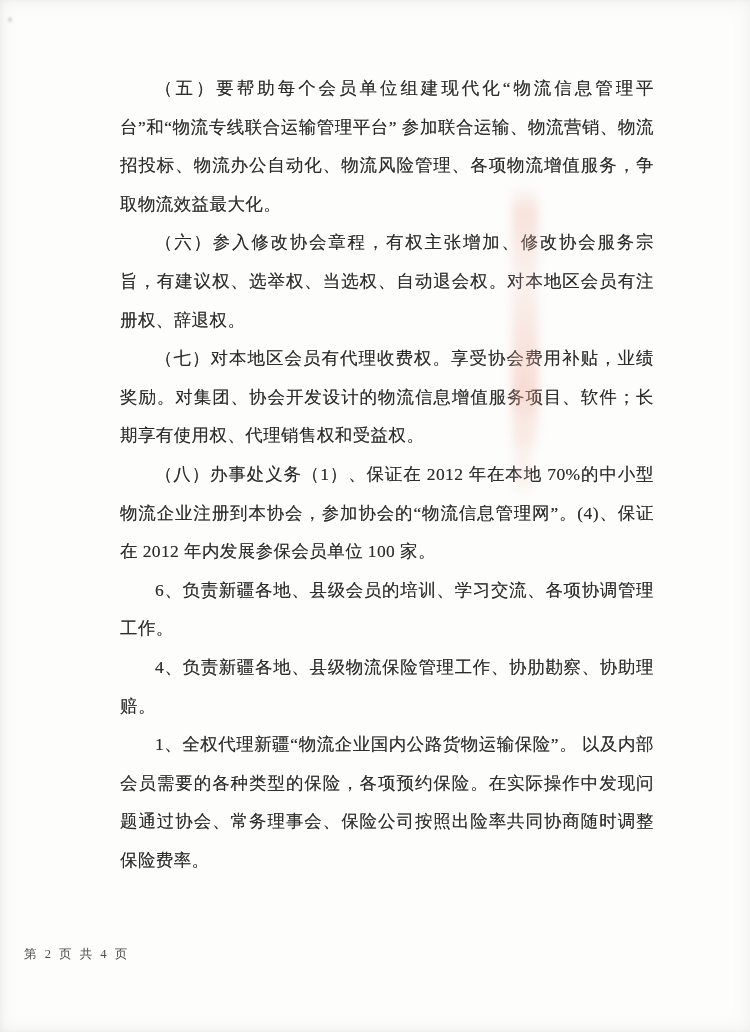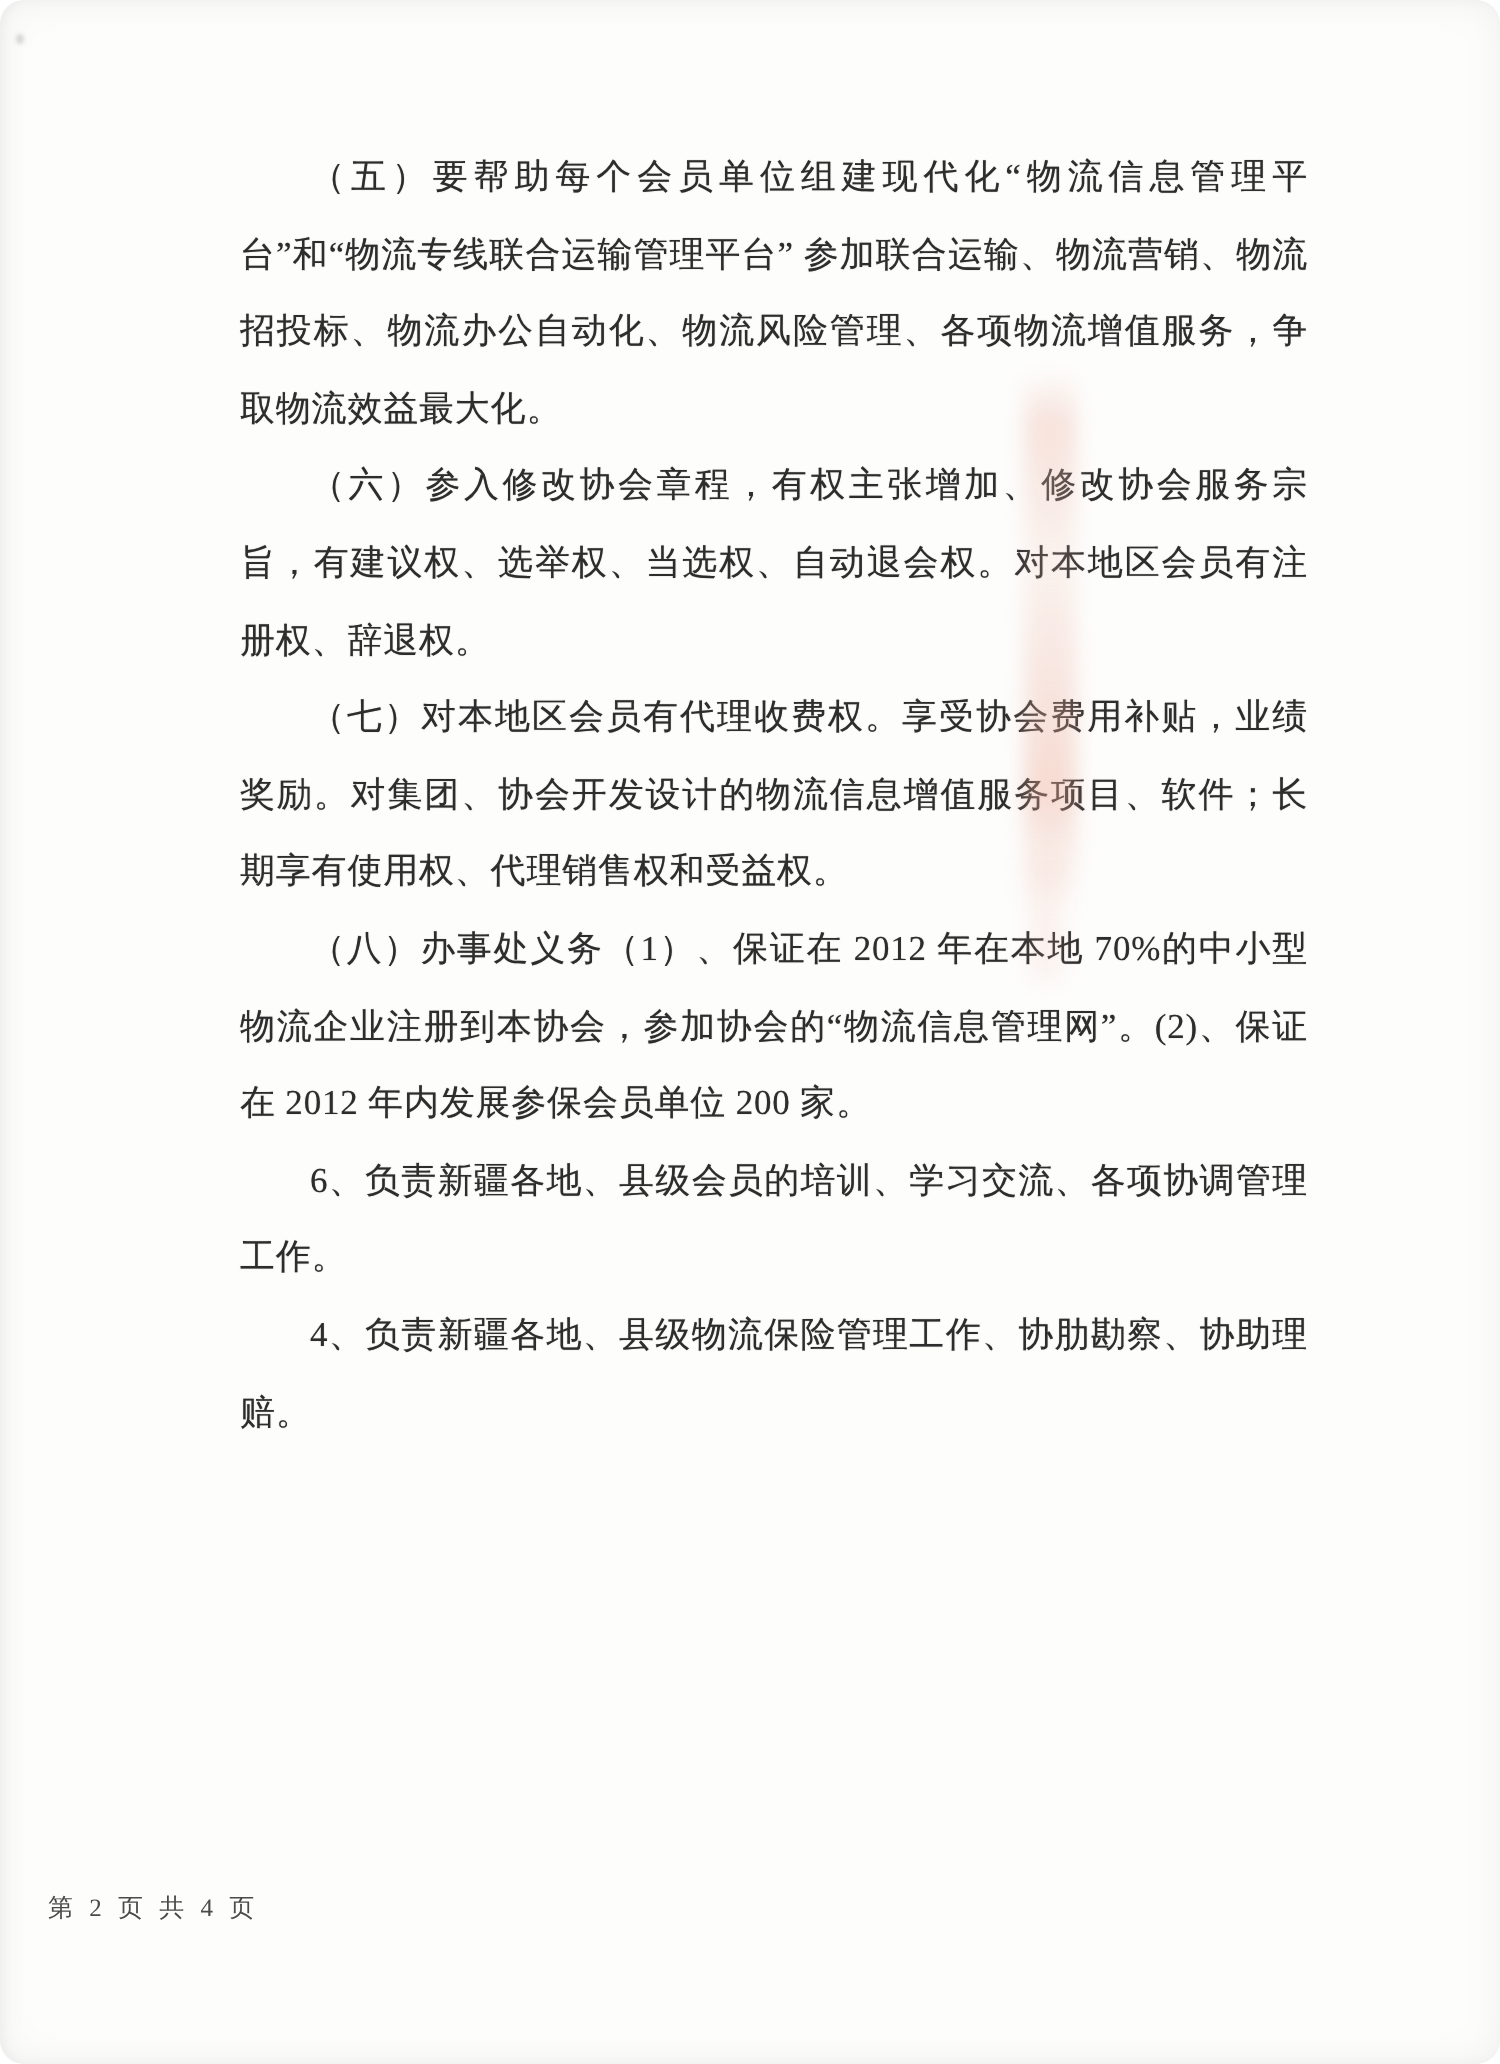--- a/index.html
+++ b/index.html
@@ -8,21 +8,20 @@
     background: #ffffff;
     font-family: "Liberation Serif", "DejaVu Serif", serif;
     position: relative;
     overflow: hidden;
   }
   .scan-page {
     position: absolute;
     inset: 0;
     background: #fdfdfc;
     box-shadow: inset 0 0 18px rgba(120,120,120,0.10), inset 2px 0 4px rgba(150,150,150,0.08);
-    border-radius: 12px;
   }
   .doc-content {
     position: absolute;
     left: 120px;
     top: 69px;
     width: 534px;
     font-size: 17.5px;
     line-height: 38.6px;
     color: #2e2d2d;
     text-align: justify;
@@ -86,23 +85,24 @@
 </style>
 </head>
 <body>
 
 <div class="scan-page">
 
   <div class="doc-content">
     <p>（五）要帮助每个会员单位组建现代化“物流信息管理平台”和“物流专线联合运输管理平台” 参加联合运输、物流营销、物流招投标、物流办公自动化、物流风险管理、各项物流增值服务，争取物流效益最大化。</p>
     <p>（六）参入修改协会章程，有权主张增加、修改协会服务宗旨，有建议权、选举权、当选权、自动退会权。对本地区会员有注册权、辞退权。</p>
     <p>（七）对本地区会员有代理收费权。享受协会费用补贴，业绩奖励。对集团、协会开发设计的物流信息增值服务项目、软件；长期享有使用权、代理销售权和受益权。</p>
-    <p>（八）办事处义务（1）、保证在 2012 年在本地 70%的中小型物流企业注册到本协会，参加协会的“物流信息管理网”。(2)、保证在 2012 年内发展参保会员单位 200 家。</p>
+    <p>（八）办事处义务（1）、保证在 2012 年在本地 70%的中小型物流企业注册到本协会，参加协会的“物流信息管理网”。(4)、保证在 2012 年内发展参保会员单位 100 家。</p>
     <p>6、负责新疆各地、县级会员的培训、学习交流、各项协调管理工作。</p>
     <p>4、负责新疆各地、县级物流保险管理工作、协肋勘察、协助理赔。</p>
+    <p>1、全权代理新疆“物流企业国内公路货物运输保险”。 以及内部会员需要的各种类型的保险，各项预约保险。在实际操作中发现问题通过协会、常务理事会、保险公司按照出险率共同协商随时调整保险费率。</p>
   </div>
 
   <div class="page-footer">第 2 页 共 4 页</div>
 
   <div class="pink-streak"></div>
   <div class="pink-streak-lower"></div>
   <div class="corner-speck"></div>
 
 </div>
 

